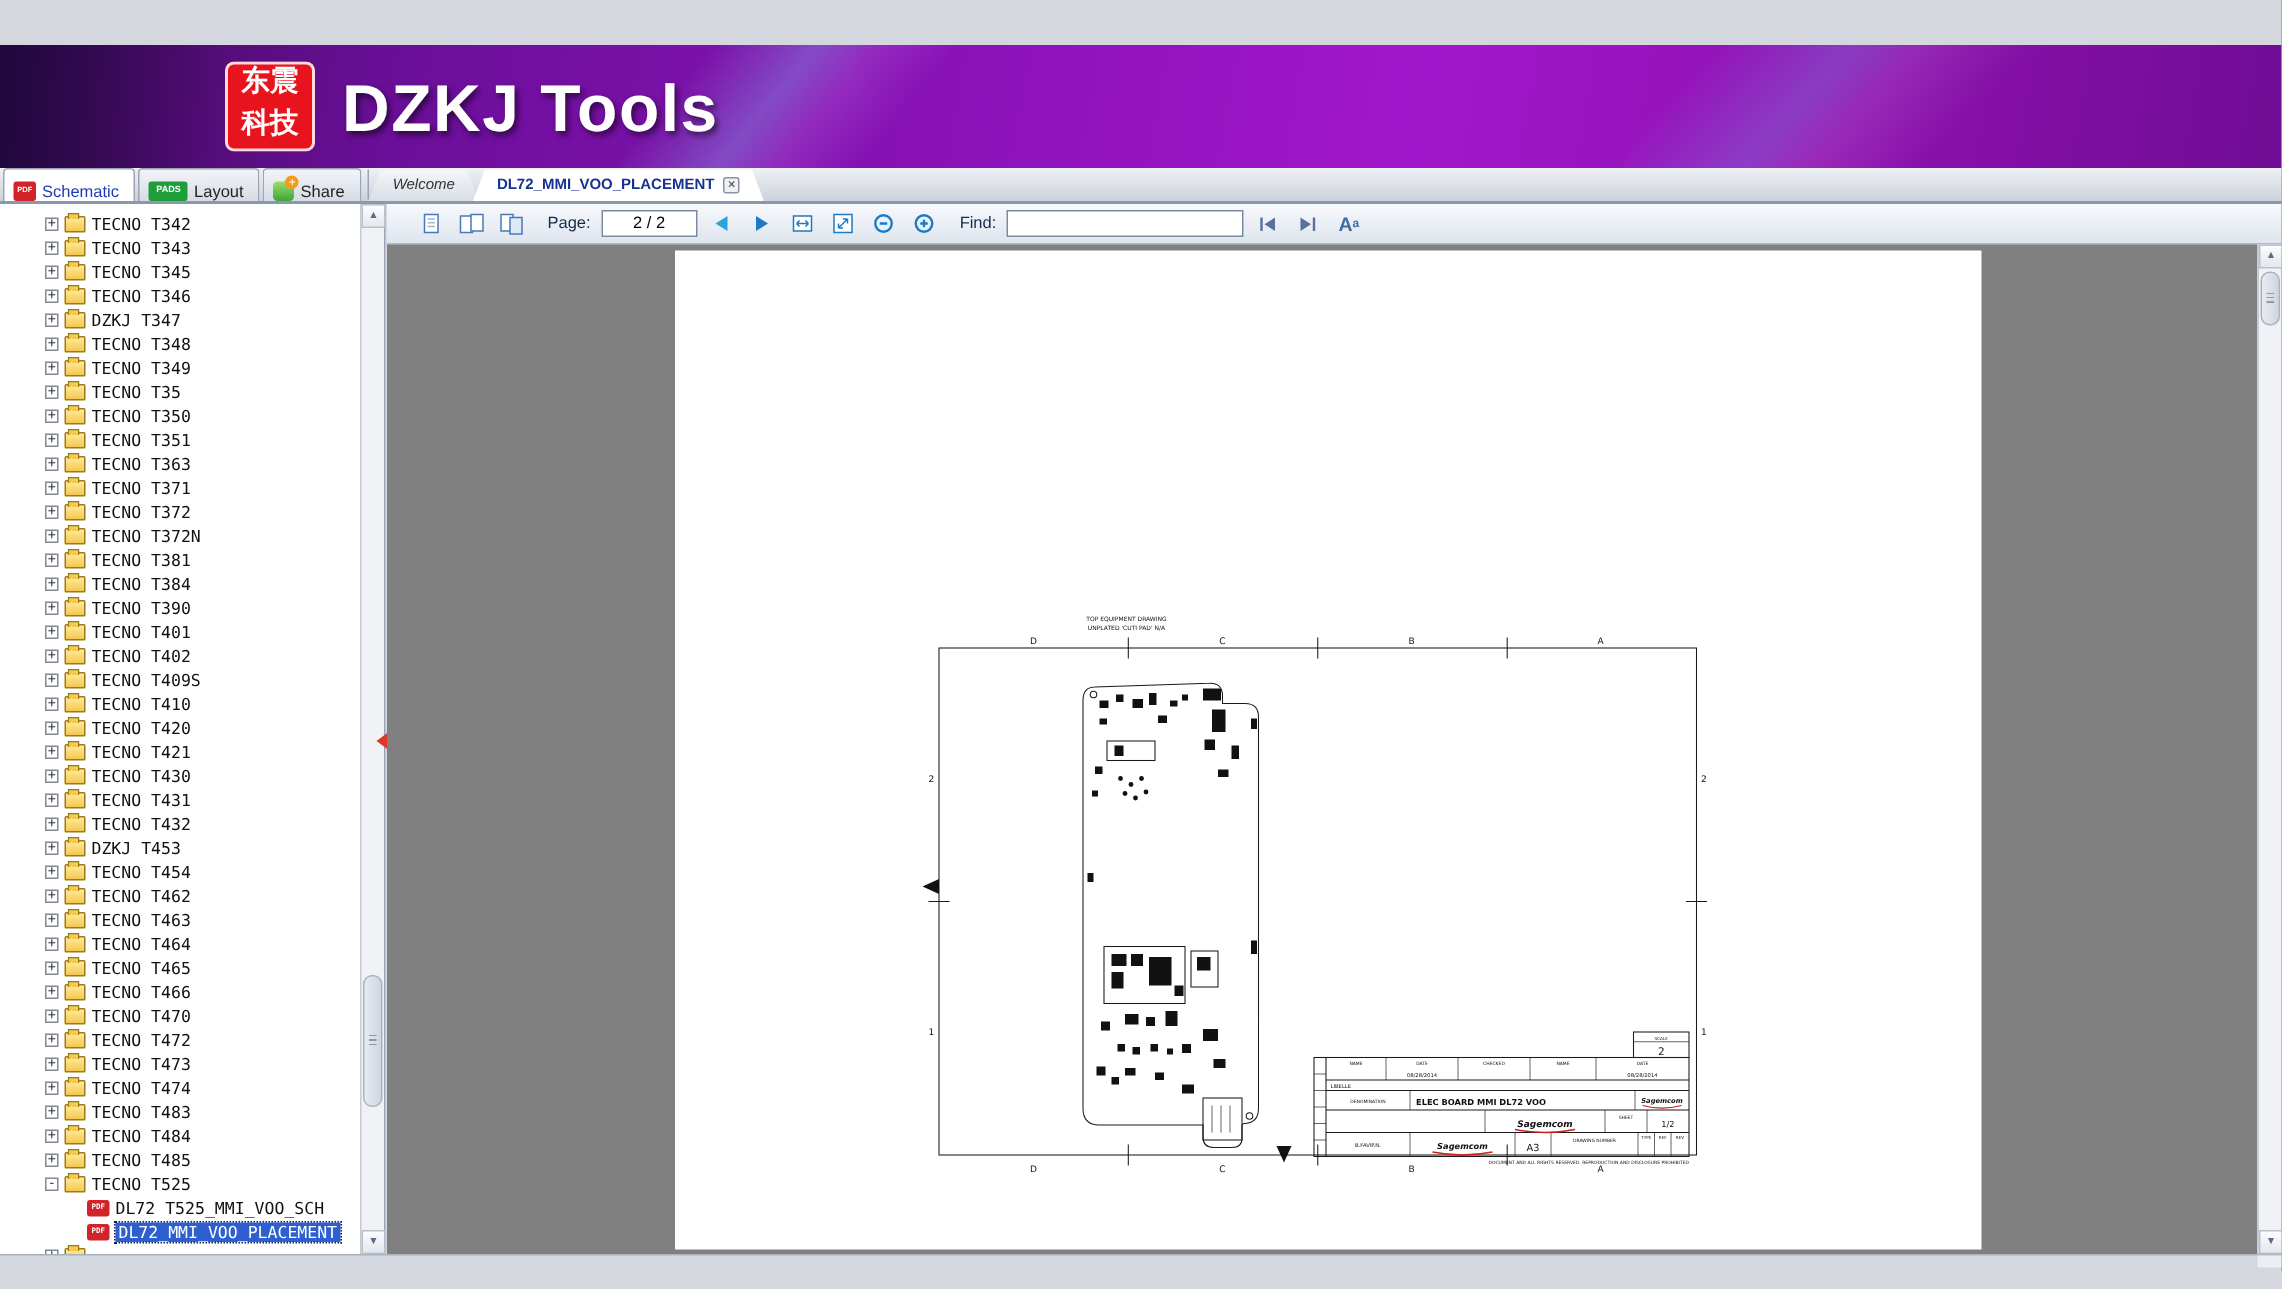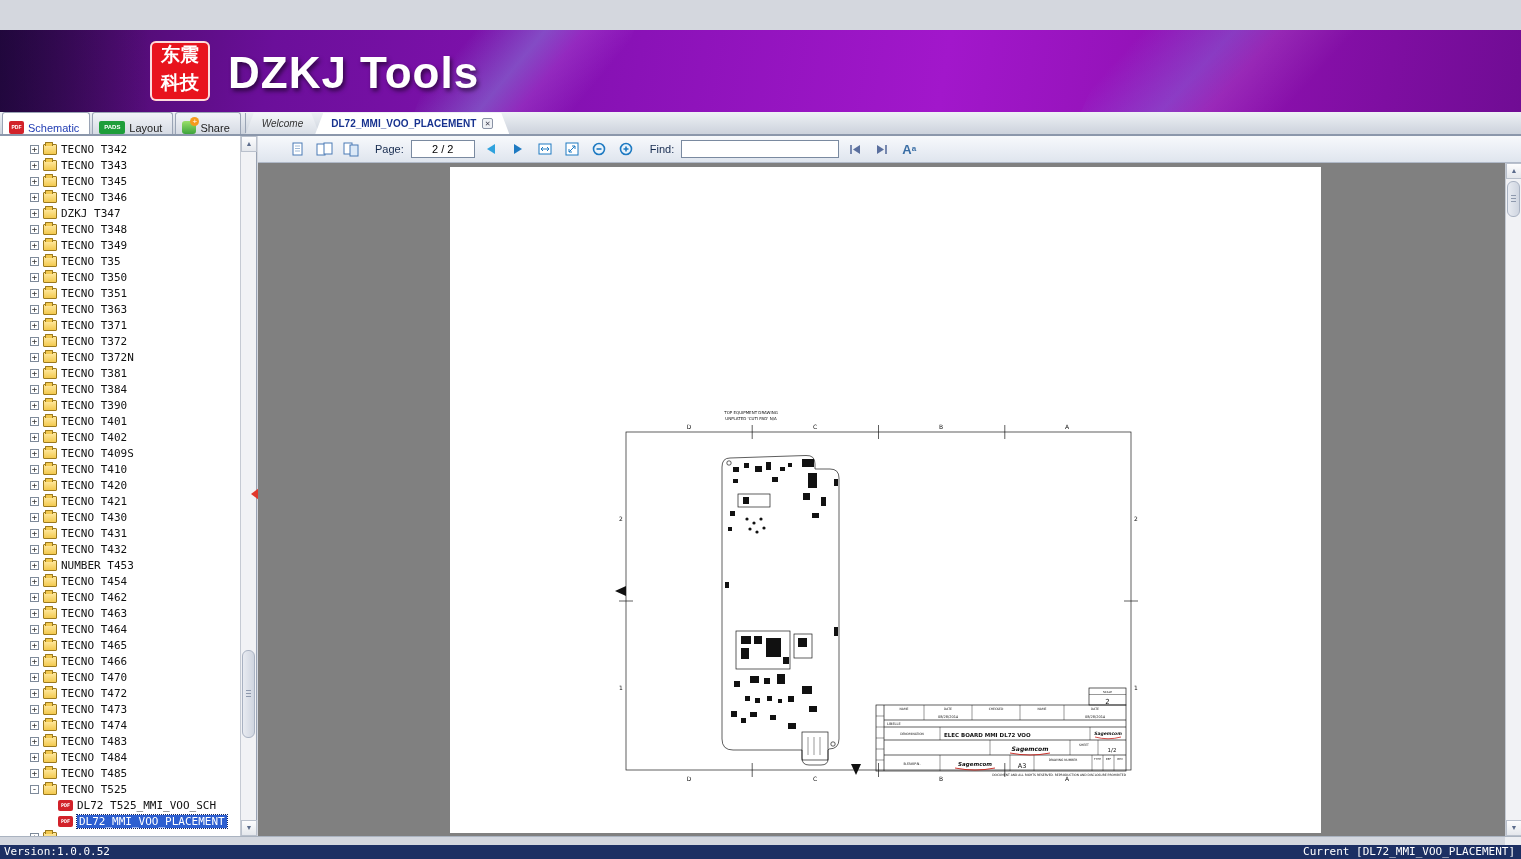--- a/index.html
+++ b/index.html
@@ -100,21 +100,21 @@
   .tree-sb { right:0; top:0; height:100%; }
   .viewer-sb { right:0; top:27px; bottom:0; }
 
   .collapse-handle { position:absolute; left:251px; top:352px; width:0; height:0;
     border-top:6px solid transparent; border-bottom:6px solid transparent; border-right:8px solid #e0372b; }
 
   
   .main { position:absolute; left:258px; top:0; right:0; height:100%; }
   .toolbar { position:absolute; left:0; top:0; right:0; height:27px;
     background:linear-gradient(#f7f9fc,#dfe5ee); border-bottom:1px solid #b0b9c8;
-    display:flex; align-items:center; gap:5px; padding-left:28px; font-size:11px; color:#152a4e; }
+    display:flex; align-items:center; gap:5px; padding-left:18px; font-size:11px; color:#152a4e; }
   .ico { width:22px; height:20px; display:flex; align-items:center; justify-content:center; }
   .tb-label { margin:0 2px 0 8px; }
   .tb-input { height:18px; border:1px solid #7a8aa0; background:#fff; font-size:11px; padding:0 3px;
     font-family:"Liberation Sans", sans-serif; }
   .page-input { width:64px; text-align:center; }
   .find-input { width:158px; }
   .ico-aa { font-size:13px; font-weight:bold; color:#3a6ea5; line-height:1; }
   .ico-aa .small-a { font-size:8px; vertical-align:super; color:#3a6ea5; }
 
   .viewer { position:absolute; left:0; top:27px; right:16px; bottom:0; background:#808080; overflow:hidden; }
@@ -334,21 +334,21 @@
 
             <div class="tree-row">
               <span class="expander">+</span>
               <span class="folder"></span>
               <span class="lbl">TECNO T432</span>
             </div>
 
             <div class="tree-row">
               <span class="expander">+</span>
               <span class="folder"></span>
-              <span class="lbl">NUMBER T453</span>
+              <span class="lbl">DZKJ T453</span>
             </div>
 
             <div class="tree-row">
               <span class="expander">+</span>
               <span class="folder"></span>
               <span class="lbl">TECNO T454</span>
             </div>
 
             <div class="tree-row">
               <span class="expander">+</span>
@@ -691,18 +691,14 @@
         <div class="sb-btn" style="top:0;">▲</div>
         <div class="sb-thumb" style="top:18px; height:36px;"></div>
         <div class="sb-btn" style="bottom:0;">▼</div>
       </div>
     </div>
   </div>
 
   <div class="bottom-strip">
     <div class="corner"></div>
   </div>
-  <div class="statusbar">
-    <span class="status-version">Version:1.0.0.52</span>
-    <span class="status-current">Current [DL72_MMI_VOO_PLACEMENT]</span>
-  </div>
 
 </div>
 
 </body></html>

